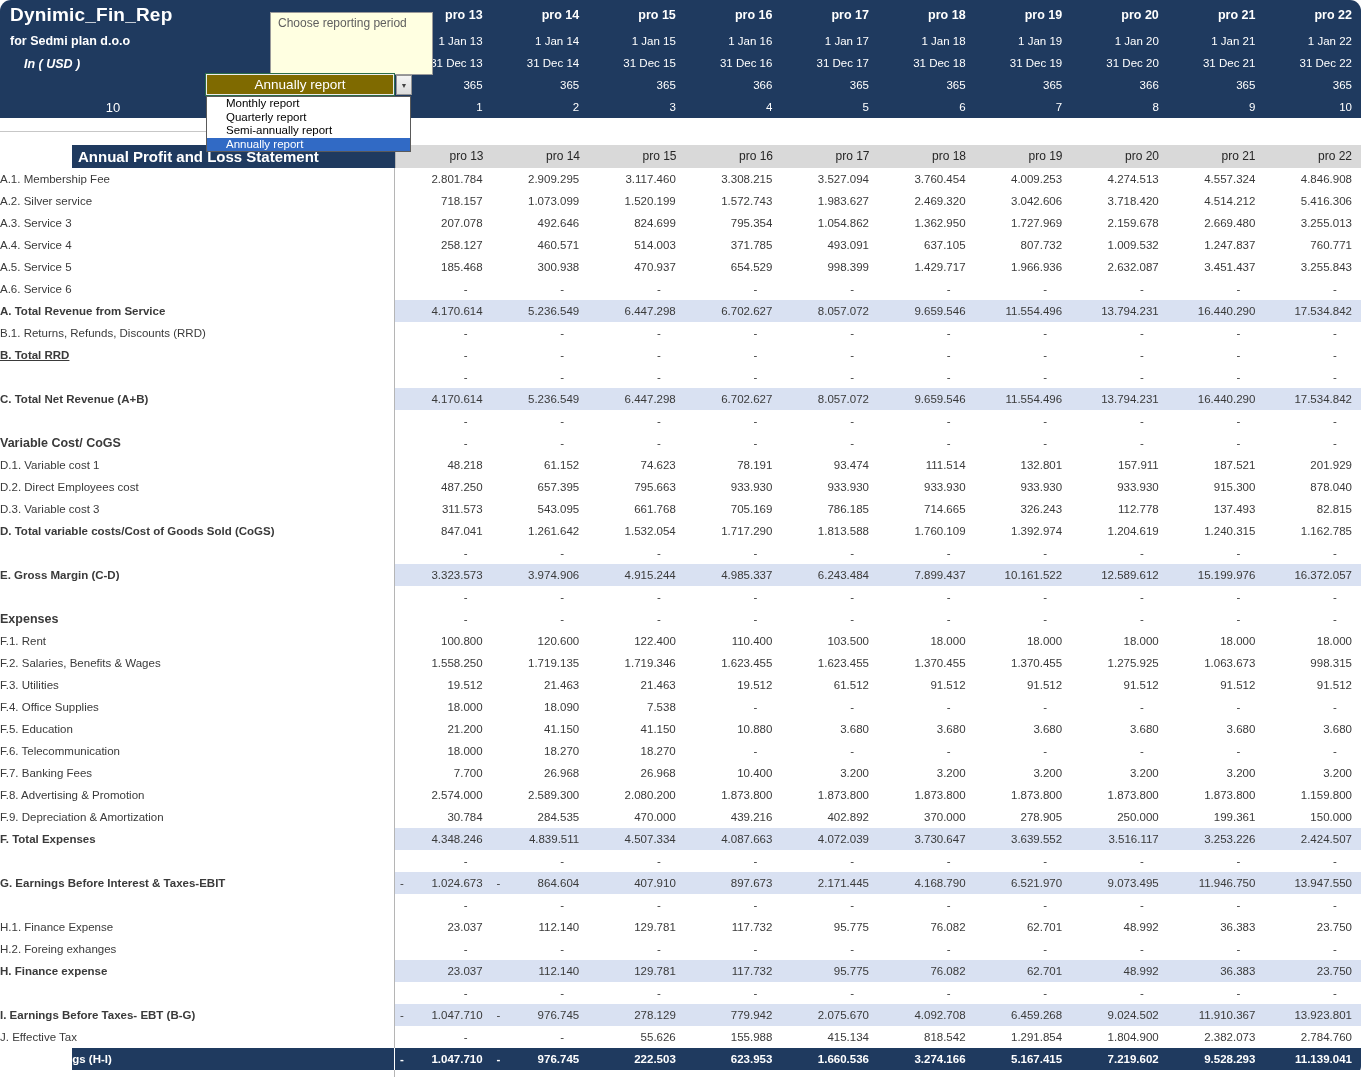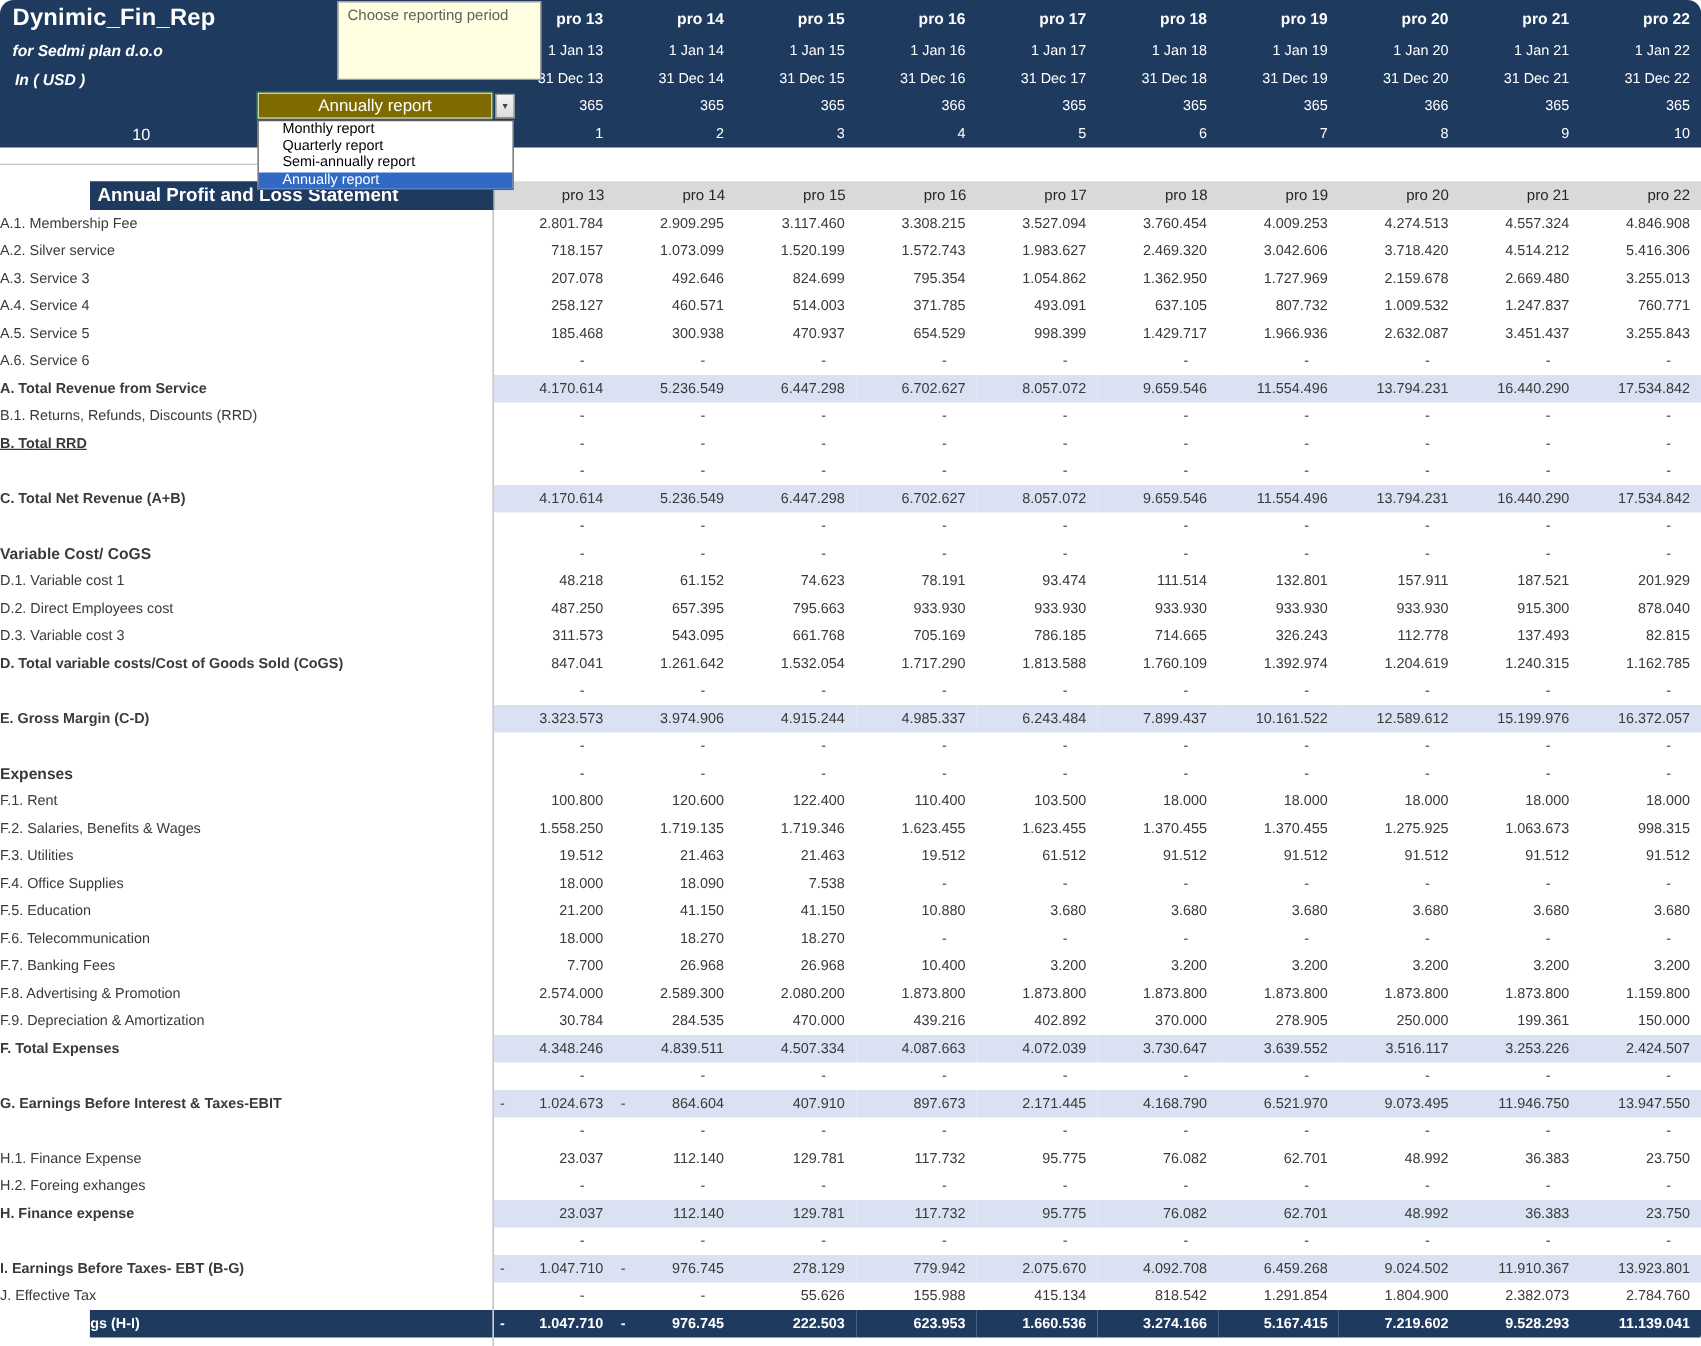--- a/index.html
+++ b/index.html
@@ -7,22 +7,22 @@
     --grayhdr:#D9D9D9; --tip:#FFFFE1; --grid:#b5b5b5; --ink:#3a3a3a;
   }
   *{box-sizing:border-box;margin:0;padding:0;}
   body{background:#fff;}
   .container{position:relative;width:1361px;height:1077px;background:#fff;
     font-family:"Liberation Sans",sans-serif;overflow:hidden;color:var(--ink);border-radius:11px;}
 
   
   .navy-header{position:absolute;left:0;top:0;width:1361px;height:118px;background:var(--navy);}
   .wb-title{position:absolute;left:10px;top:4px;font-size:19px;font-weight:bold;color:#fff;letter-spacing:.2px;}
-  .wb-sub{position:absolute;left:10px;top:34px;font-size:12.5px;font-weight:bold;font-style:italic;color:#fff;}
-  .wb-cur{position:absolute;left:12px;top:57px;font-size:12.5px;font-weight:bold;font-style:italic;color:#fff;}
+  .wb-sub{position:absolute;left:10px;top:34px;font-size:12.5px;font-weight:bold;color:#fff;}
+  .wb-cur{position:absolute;left:24px;top:57px;font-size:12.5px;font-weight:bold;font-style:italic;color:#fff;}
   .row-ind{position:absolute;left:94px;top:97px;width:38px;height:21px;line-height:21px;
     text-align:center;font-size:13px;color:#fff;}
   .colgrid{position:absolute;left:395px;top:0;width:966px;height:118px;display:grid;
     grid-template-columns:repeat(10,1fr);}
   .colhead{color:#fff;text-align:right;padding-right:9px;}
   .colhead .cname{display:block;line-height:30px;font-size:12.5px;font-weight:bold;}
   .colhead .cline{display:block;line-height:22px;font-size:11.5px;}
 
   .left-rule{position:absolute;left:0;top:131px;width:206px;height:1px;background:#c7c7c7;}
 
@@ -57,21 +57,21 @@
   .combo-btn{position:absolute;left:396px;top:75px;width:16px;height:20px;
     background:linear-gradient(#f4f4f4,#dcdcdc);border:1px solid #949494;z-index:35;
     display:flex;align-items:center;justify-content:center;}
   .combo-btn .chev{font-size:7px;color:#444;line-height:1;}
   .dd-list{position:absolute;left:206px;top:96px;width:205px;background:#fff;
     border:1px solid #5a5a5a;z-index:40;font-size:11.5px;color:#000;}
   .dd-item{height:13.6px;line-height:13.6px;padding-left:19px;white-space:nowrap;}
   .dd-item.selected{background:var(--sel);color:#fff;}
 
   
-  .tooltip{position:absolute;left:270px;top:1px;width:163px;height:63px;background:var(--tip);
+  .tooltip{position:absolute;left:270px;top:12px;width:163px;height:63px;background:var(--tip);
     border:1px solid #9a9a9a;padding:3px 7px;font-size:12px;color:#5f5f5f;z-index:30;}
 </style>
 </head>
 <body>
 
 <div class="container">
 
   <div class="navy-header">
     <div class="wb-title">Dynimic_Fin_Rep</div>
     <div class="wb-sub">for Sedmi plan d.o.o</div>

